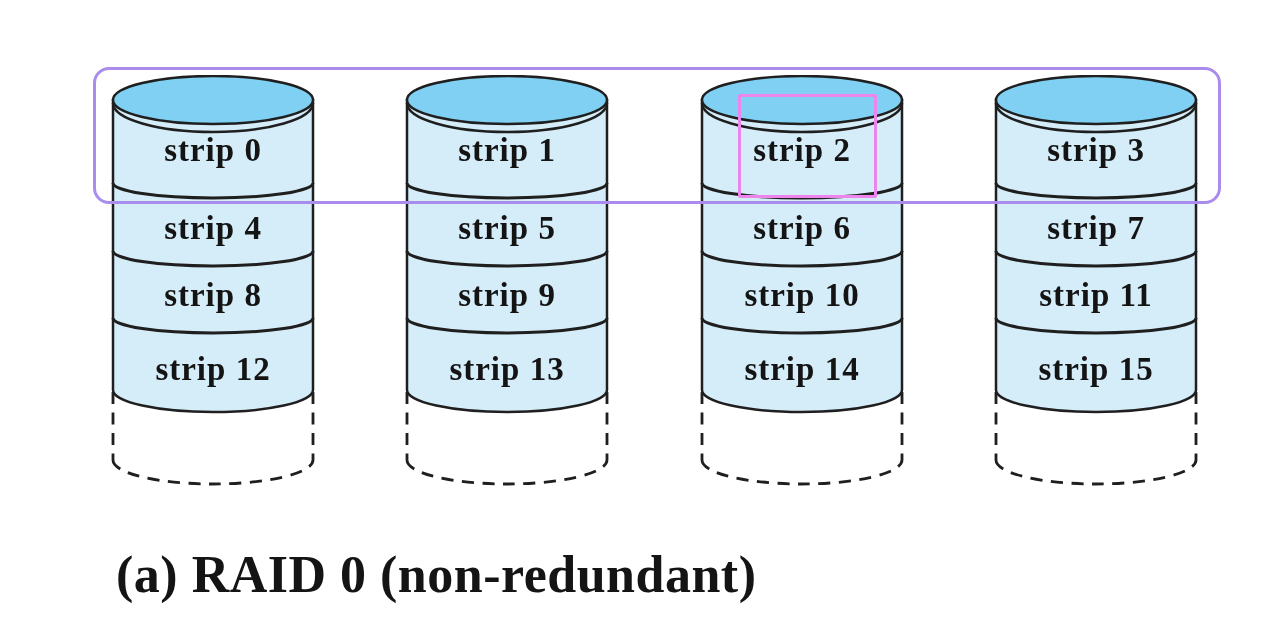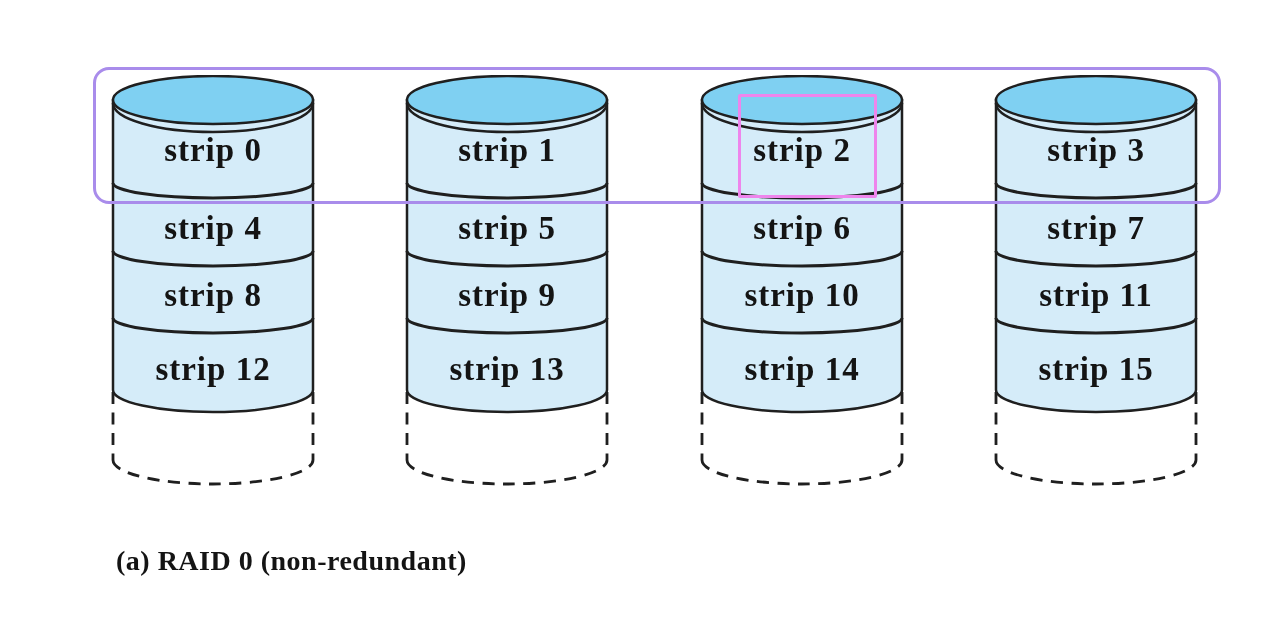--- a/index.html
+++ b/index.html
@@ -33,21 +33,21 @@
     box-sizing:border-box; z-index:5; background:transparent;
   }
   .strip-highlight {
     position:absolute; left:738px; top:94px; width:139px; height:104px;
     border:3px solid #ee85ec; border-radius:2px;
     box-sizing:border-box; z-index:6; background:transparent;
   }
   .caption {
     position:absolute; left:116px; top:545px;
     font-family:"Liberation Serif", serif; font-weight:bold;
-    font-size:28px; color:#141414; letter-spacing:0.5px;
+    font-size:52px; color:#141414; letter-spacing:0.5px;
     white-space:nowrap;
   }
 </style>
 </head>
 <body>
 
 <div class="stage">
 
   <svg class="cyl cyl-1" viewBox="0 0 210 415">
     <path class="body-fill" d="M5,25 L5,315 A100,22 0 0 0 205,315 L205,25 Z" fill="#d5ecf9"></path>

